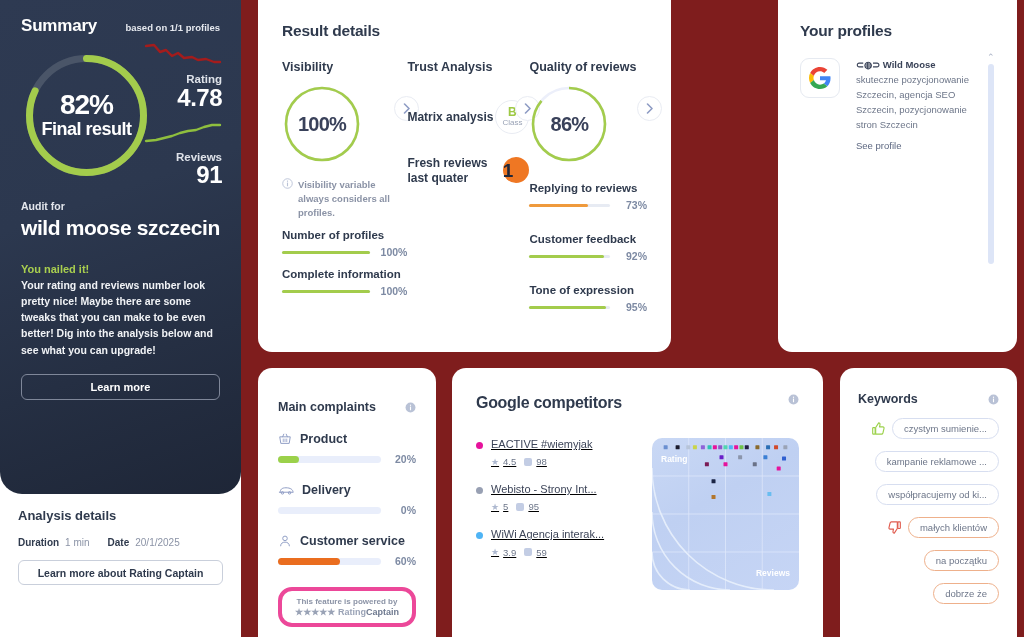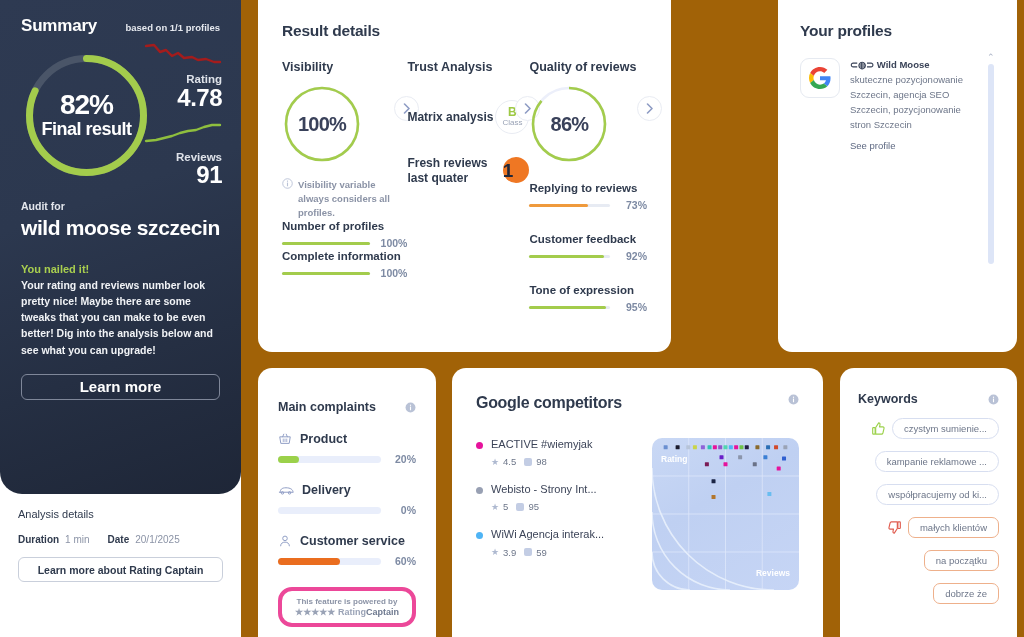--- a/index.html
+++ b/index.html
@@ -2,21 +2,21 @@
 <html><head>
 <meta charset="utf-8">
 <style>
   * { box-sizing: border-box; margin: 0; padding: 0; }
   html, body {
     width: 1024px; height: 637px;
     background: #eef0f4;
     font-family: "Liberation Sans", sans-serif;
     overflow: hidden;
   }
-  .page { position: relative; width: 1024px; height: 637px; background: #a16207; }
+  .page { position: relative; width: 1024px; height: 637px; background: #7f1d1d; }
 
   
   .sidebar {
     position: absolute; left: 0; top: 0; width: 241px; height: 637px;
     background: #ffffff;
   }
   .sidebar-dark {
     position: absolute; left: 0; top: 0; width: 241px; height: 494px;
     background: linear-gradient(160deg, #2e3a52 0%, #2c384f 40%, #1e2637 100%);
     border-radius: 0 0 22px 22px;
@@ -43,27 +43,27 @@
   .spark-val { font-size: 24px; font-weight: bold; line-height: 1; letter-spacing: -0.5px; }
 
   .audit-for { font-size: 10.5px; font-weight: bold; color: #e4e7ed; margin-top: 10px; }
   .audit-name { font-size: 21px; font-weight: bold; line-height: 1.22; letter-spacing: -0.4px; margin-top: 3px;}
 
   .nailed { font-size: 11px; font-weight: bold; color: #a9cf4f; margin-top: 22px; }
   .nailed-body { font-size: 10.5px; font-weight: bold; line-height: 1.55; color: #f1f3f6; margin-top: 2px; }
   .learn-more-btn {
     display:flex; align-items:center; justify-content:center;
     margin-top: 16px; height: 26px; border: 1px solid #7f8799; border-radius: 6px;
-    font-size: 15px; font-weight: bold; color: #fff; background: transparent; cursor: pointer; text-align: right;
+    font-size: 11px; font-weight: bold; color: #fff; background: transparent; cursor: pointer; text-align: right;
   }
 
   .analysis {
     position: absolute; left: 0; top: 508px; width: 241px; padding: 0 18px;
   }
-  .analysis-title { font-size: 11px; font-weight: normal; color: #2f3a4d; }
+  .analysis-title { font-size: 13px; font-weight: bold; color: #2f3a4d; }
   .analysis-meta { display: flex; align-items: baseline; gap: 6px; font-size: 10px; margin-top: 14px; }
   .am-key { font-weight: bold; color: #2f3a4d; }
   .am-val { color: #8b93a6; }
   .am-gap { width: 6px; }
   .rc-btn {
     margin-top: 12px; height: 25px; border: 1px solid #c9cfdb; border-radius: 6px;
     display:flex; align-items:center; justify-content:center;
     font-size: 10.5px; font-weight: bold; color: #2f3a4d; background: #fff; cursor: pointer;
   }
 
@@ -89,21 +89,21 @@
   .chev {
     position: absolute; top: 36px; width: 25px; height: 25px; border-radius: 50%;
     border: 1px solid #e9ecf3; background:#fff;
     display:flex; align-items:center; justify-content:center; cursor:pointer;
   }
   .chev svg { display:block; }
 
   .note { display: flex; gap: 5px; margin-top: 14px; }
   .note-txt { font-size: 9.5px; color: #8b93a6; line-height: 1.45; font-weight: bold;}
 
-  .bar-block { margin-top: 1px; }
+  .bar-block { margin-top: 10px; }
   .bar-lbl { font-size: 11.5px; font-weight: bold; color: #2f3a4d; }
   .bar-line { display:flex; align-items:center; gap: 7px; margin-top: 5px; }
   .bar-track { flex: 1; height: 3px; border-radius: 2px; background: #e7ebf3; position: relative; }
   .bar-fill { position:absolute; left:0; top:0; height:3px; border-radius:2px; }
   .bar-pct { font-size: 10.5px; font-weight: bold; color: #7d8aa3; min-width: 30px; text-align: right;}
 
   .mx-row { display:flex; align-items:center; justify-content:space-between; margin-top: 26px; }
   .mx-lbl { font-size: 12px; font-weight: bold; color: #2f3a4d; line-height:1.25; }
   .class-badge {
     width: 34px; height: 34px; border-radius: 50%; border: 1px solid #e9ecf3;
@@ -113,21 +113,21 @@
   .class-word { font-size: 8px; color: #9aa3b6; line-height:1.2; }
   .fresh-num {
     width: 34px; height: 34px; position: relative; display:flex; align-items:center; justify-content:center;
   }
   .fresh-dot { position:absolute; right: 0px; top: 3px; width: 26px; height: 26px; border-radius:50%; background:#ef7723; }
   .fresh-val { position:relative; font-size: 19px; font-weight: bold; color:#22283a; z-index:2; margin-right: 16px;}
 
   
   #your-profiles { left: 778px; top: 0; width: 239px; height: 352px; border-radius: 0 0 14px 14px; }
   .yp-inner { padding: 22px 22px 0 22px; }
-  .yp-body { display: flex; gap: 10px; margin-top: 18px; position: relative; padding-right: 14px; }
+  .yp-body { display: flex; gap: 16px; margin-top: 18px; position: relative; padding-right: 14px; }
   .g-tile {
     width: 40px; height: 40px; border-radius: 9px; border: 1px solid #e6eaf1; background:#fff;
     display:flex; align-items:center; justify-content:center; flex: 0 0 40px;
   }
   .yp-text { flex: 1; }
   .yp-name { font-size: 9.5px; font-weight: bold; color: #3a4358; line-height: 1.5; }
   .yp-desc { font-size: 9.5px; color: #6d7689; line-height: 1.58; }
   .yp-link { font-size: 9.5px; color: #5c6780; margin-top: 8px; display:inline-block; cursor:pointer; }
   .yp-scroll { position: absolute; right: 0; top: -6px; width: 8px; height: 215px; }
   .yp-scroll-track { position:absolute; left:1px; top: 12px; width: 6px; height: 200px; border-radius:3px; background:#dde5f7; }
@@ -152,21 +152,21 @@
   .powered-l1 { font-size: 8px; color: #8b93a6; font-weight:bold; }
   .powered-l2 { font-size: 9px; color: #9aa3b6; font-weight:bold; margin-top:1px;}
   .powered-l2 b { color:#6f7a90; }
 
   
   #google-competitors { left: 452px; top: 368px; width: 371px; height: 269px; border-radius: 14px 14px 0 0; }
   .gc-inner { padding: 26px 24px 0 24px; }
   .gc-head { display:flex; align-items:flex-start; justify-content:space-between; }
   .gc-title { font-size: 16px; font-weight: bold; color: #2f3a4d; letter-spacing:-0.3px; }
   .gc-body { display:flex; gap: 16px; margin-top: 26px; }
-  .gc-list { width: 160px; }
+  .gc-list { width: 160px; text-decoration: underline; }
   .gc-item { display:flex; gap: 8px; margin-bottom: 16px; }
   .gc-dot { width: 7px; height: 7px; border-radius:50%; margin-top: 4px; flex:0 0 7px; }
   .gc-name { font-size: 11px; color: #3c4458; line-height:1.2; }
   .gc-meta { display:flex; align-items:center; gap:4px; margin-top: 5px; }
   .gc-star { color:#aeb9d0; font-size:9px; }
   .gc-num { font-size: 9.5px; color:#6d7689; }
   .gc-sq { width:8px; height:8px; border-radius:2px; background:#c3cde4; display:inline-block; margin-left:4px;}
   .scatter {
     width: 147px; height: 152px; border-radius: 10px; position: relative; overflow:hidden;
     background: linear-gradient(150deg, #c9d8f5 0%, #bfd0f2 40%, #c6d5f5 100%);
@@ -175,21 +175,21 @@
   
   #keywords { left: 840px; top: 368px; width: 177px; height: 269px; border-radius: 14px 14px 0 0; }
   .kw-inner { padding: 24px 18px 0 18px; }
   .kw-head { display:flex; align-items:center; justify-content:space-between; }
   .kw-title { font-size: 12.5px; font-weight: bold; color: #2f3a4d; }
   .kw-row { display:flex; align-items:center; gap: 6px; margin-top: 12px; justify-content:flex-end;}
   .kw-chip {
     border-radius: 13px; padding: 4px 11px; font-size: 9.5px; color: #6d7689;
     border: 1px solid #d7def0; background: #fff; white-space: nowrap; cursor:pointer;
   }
-  .kw-chip.neg { border-color: #eeb08b; color:#6d7689;border-radius:7px; }
+  .kw-chip.neg { border-color: #eeb08b; color:#6d7689; }
   .kw-thumb { width: 15px; height: 15px; flex: 0 0 15px; }
 
   .info-ico { width: 11px; height: 11px; flex: 0 0 11px; }
 </style>
 </head>
 <body>
 
 <div class="page">
 
   <div class="sidebar">

